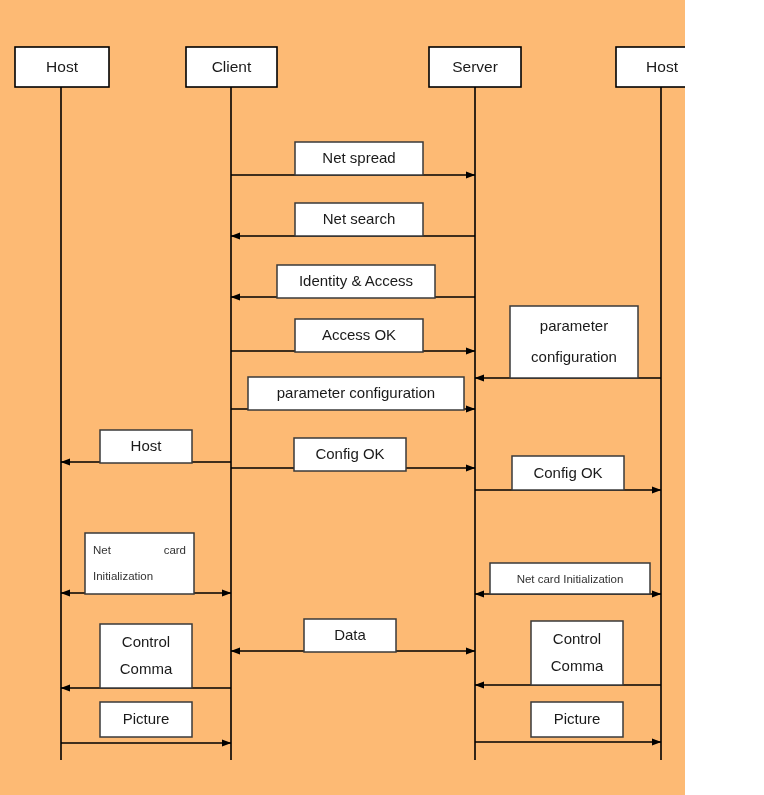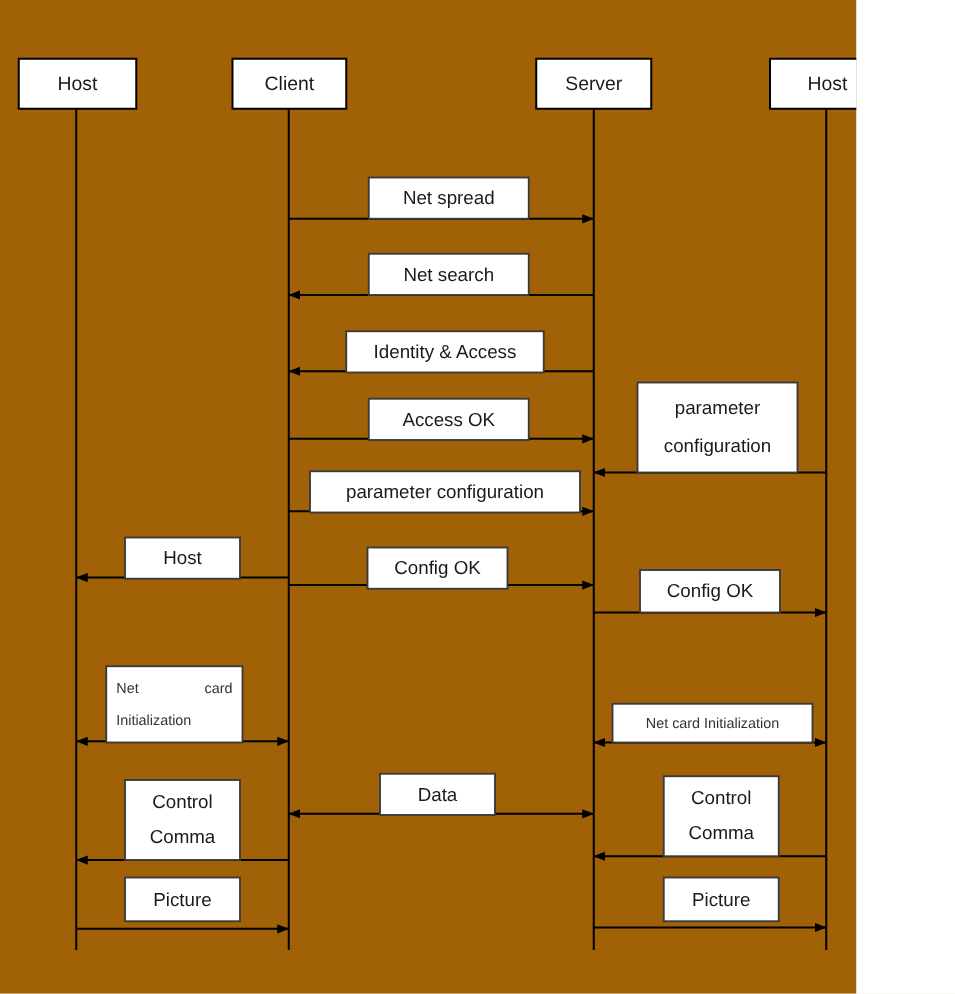--- a/index.html
+++ b/index.html
@@ -9,21 +9,21 @@
     background: #ffffff;
   }
   body {
     font-family: "Liberation Sans", sans-serif;
     color: #1a1a1a;
   }
   #diagram-root {
     position: relative;
     width: 685px;
     height: 795px;
-    background: #a16207;
+    background: #fdba74;
     overflow: hidden;
   }
   svg#diagram-svg {
     position: absolute;
     left: 0;
     top: 0;
     width: 764px;
     height: 795px;
     display: block;
   }

